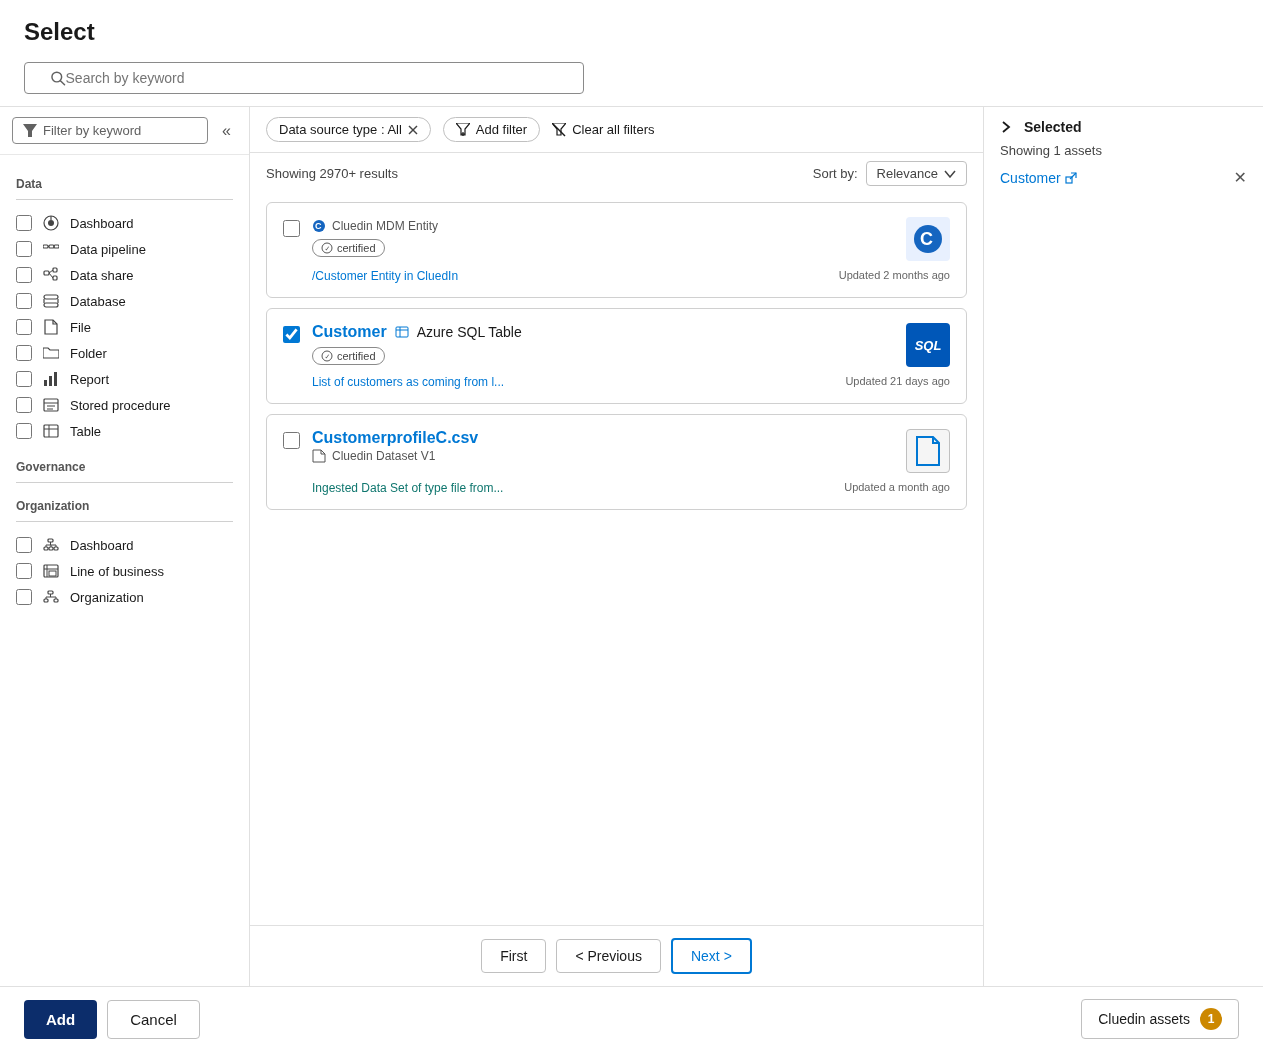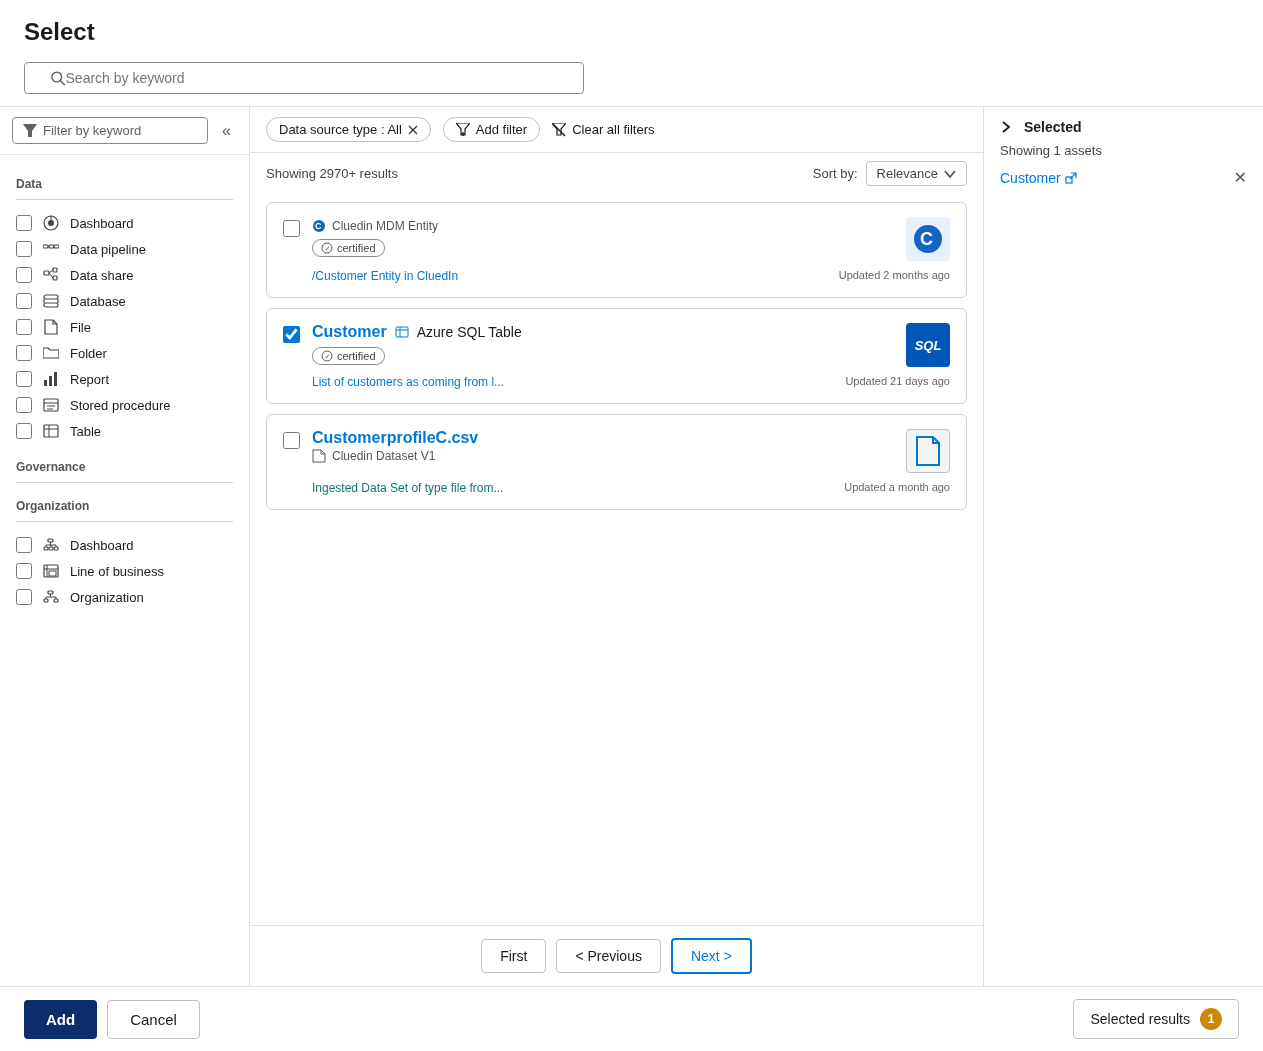--- a/index.html
+++ b/index.html
@@ -455,16 +455,16 @@
   </div>
 
 </div>
 
 <div class="bottom-bar">
   <div class="bottom-left">
     <button class="btn-add">Add</button>
     <button class="btn-cancel">Cancel</button>
   </div>
   <div class="selected-assets-badge">
-    <span>Selected results</span>
+    <span>Cluedin assets</span>
     <span class="badge-count">1</span>
   </div>
 </div>
 
 </body></html>

